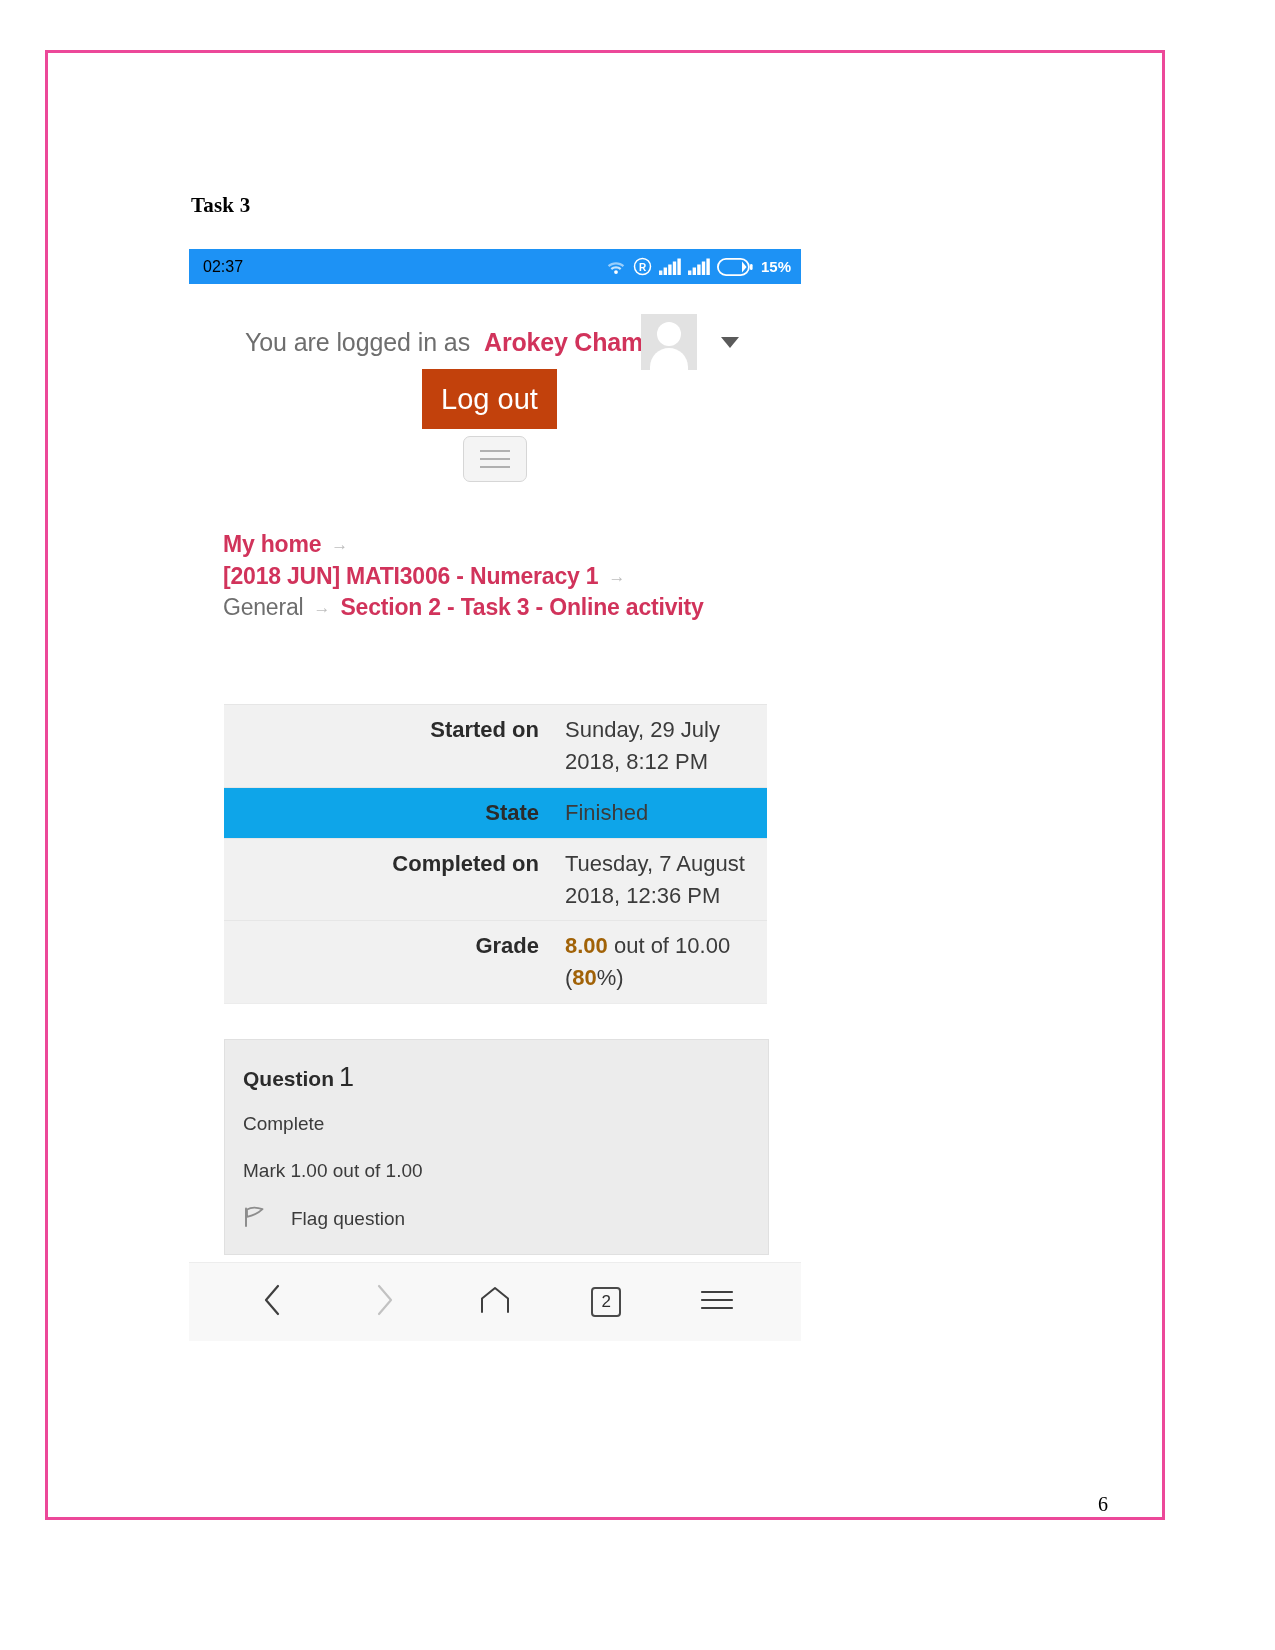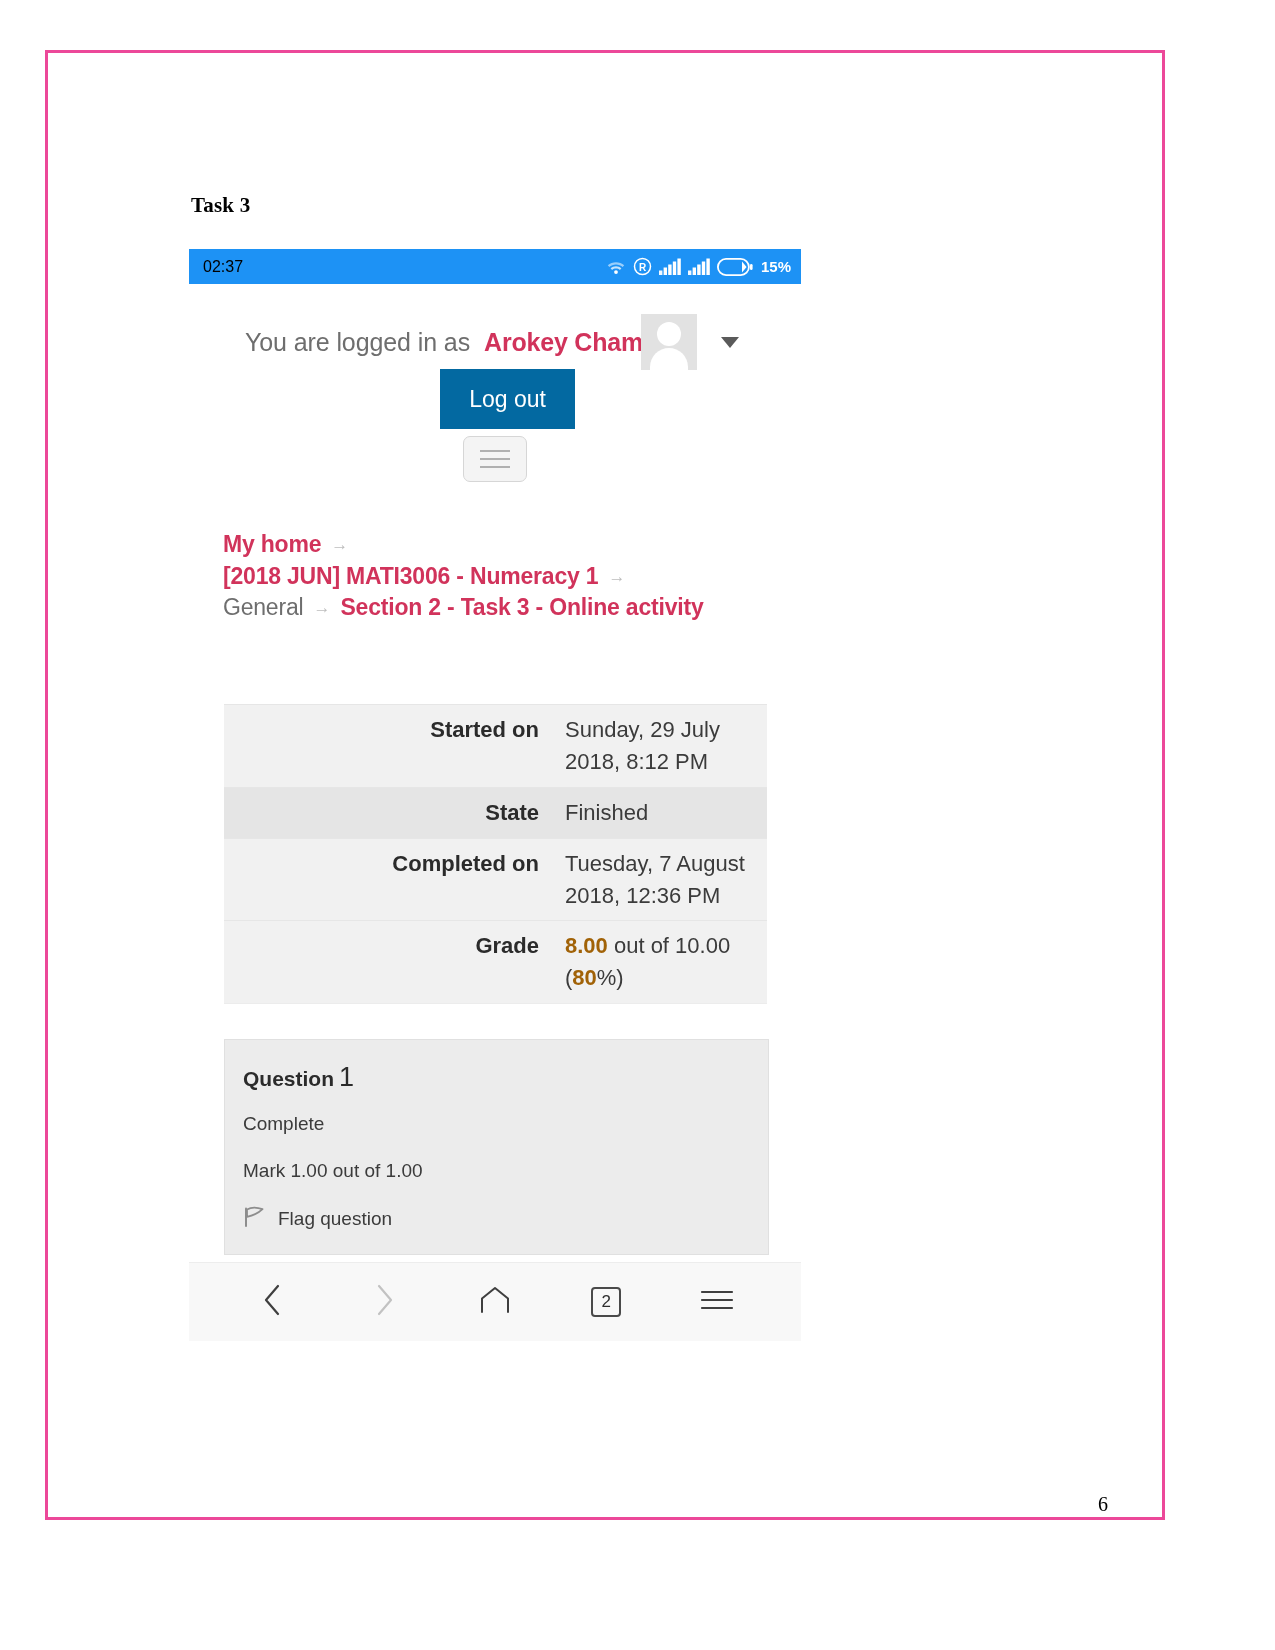--- a/index.html
+++ b/index.html
@@ -139,27 +139,27 @@
     margin-left: 24px;
     width: 0; height: 0;
     border-left: 9px solid transparent;
     border-right: 9px solid transparent;
     border-top: 11px solid #5a5a5a;
   }
 
   
   #logout-btn {
     position: absolute;
-    left: 251px;
+    left: 233px;
     top: 85px;
     width: 135px;
     height: 60px;
-    background: #0369a1;
+    background: #c2410c;
     color: #ffffff;
-    font-size: 23px;
+    font-size: 29px;
     display: flex;
     align-items: center;
     justify-content: center;
     border: none;
     font-family: "Liberation Sans", sans-serif;
     cursor: pointer;
   }
 
   
   #nav-toggle {
@@ -232,21 +232,21 @@
     text-align: right;
     font-weight: bold;
     color: #2b2b2b;
     padding-left: 37px;
   }
   #summary-table td.v {
     color: #3b3b3b;
     padding-left: 14px;
   }
   #summary-table tr.odd { background: #f1f1f1; }
-  #summary-table tr.even { background: #e5e5e5; }
+  #summary-table tr.even { background: #0ea5e9; }
   .gbold { font-weight: bold; color: #a16207; }
 
   
   #question-card {
     position: absolute;
     left: 35px;
     top: 755px;
     width: 545px;
     background: #ececec;
     border: 1px solid #e0e0e0;
@@ -270,21 +270,21 @@
     margin-bottom: 25px;
   }
   #q-mark {
     font-size: 19px;
     color: #3b3b3b;
     margin-bottom: 24px;
   }
   #q-flag {
     display: flex;
     align-items: center;
-    gap: 11px;
+    gap: 24px;
     cursor: pointer;
   }
   #q-flag-label {
     font-size: 19px;
     color: #3b3b3b;
   }
 
   
   #bottom-nav {
     position: absolute;

